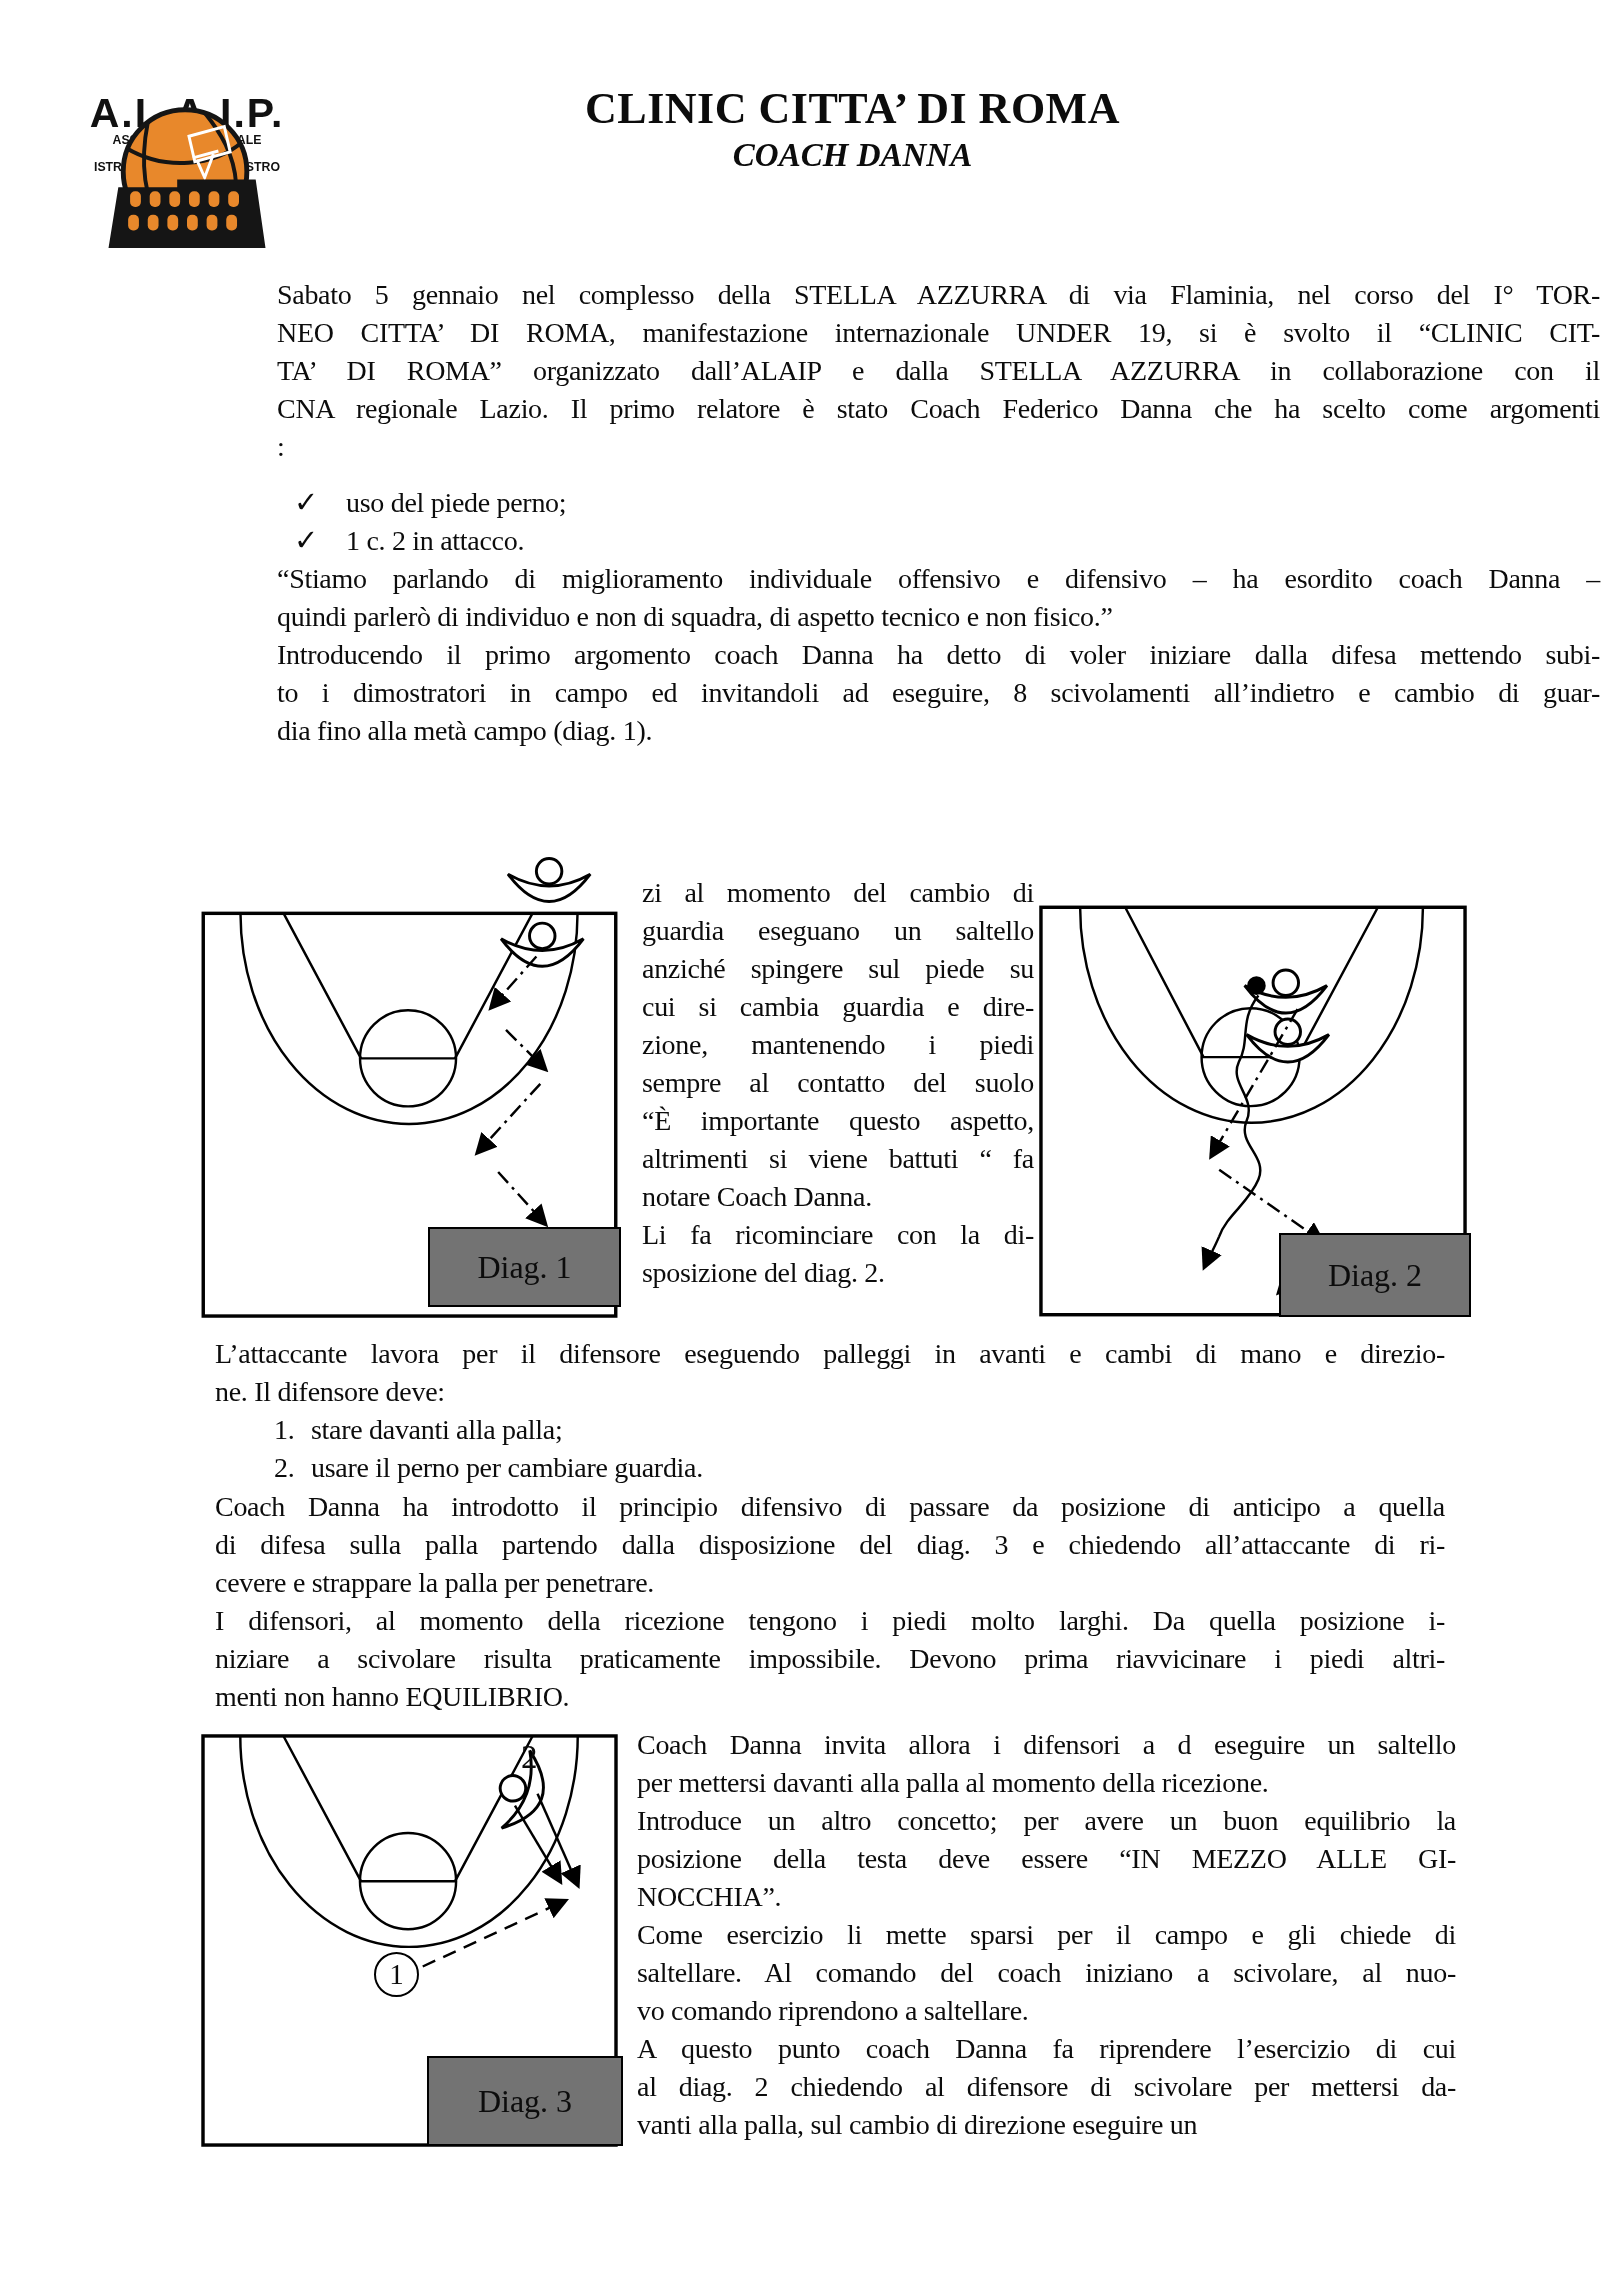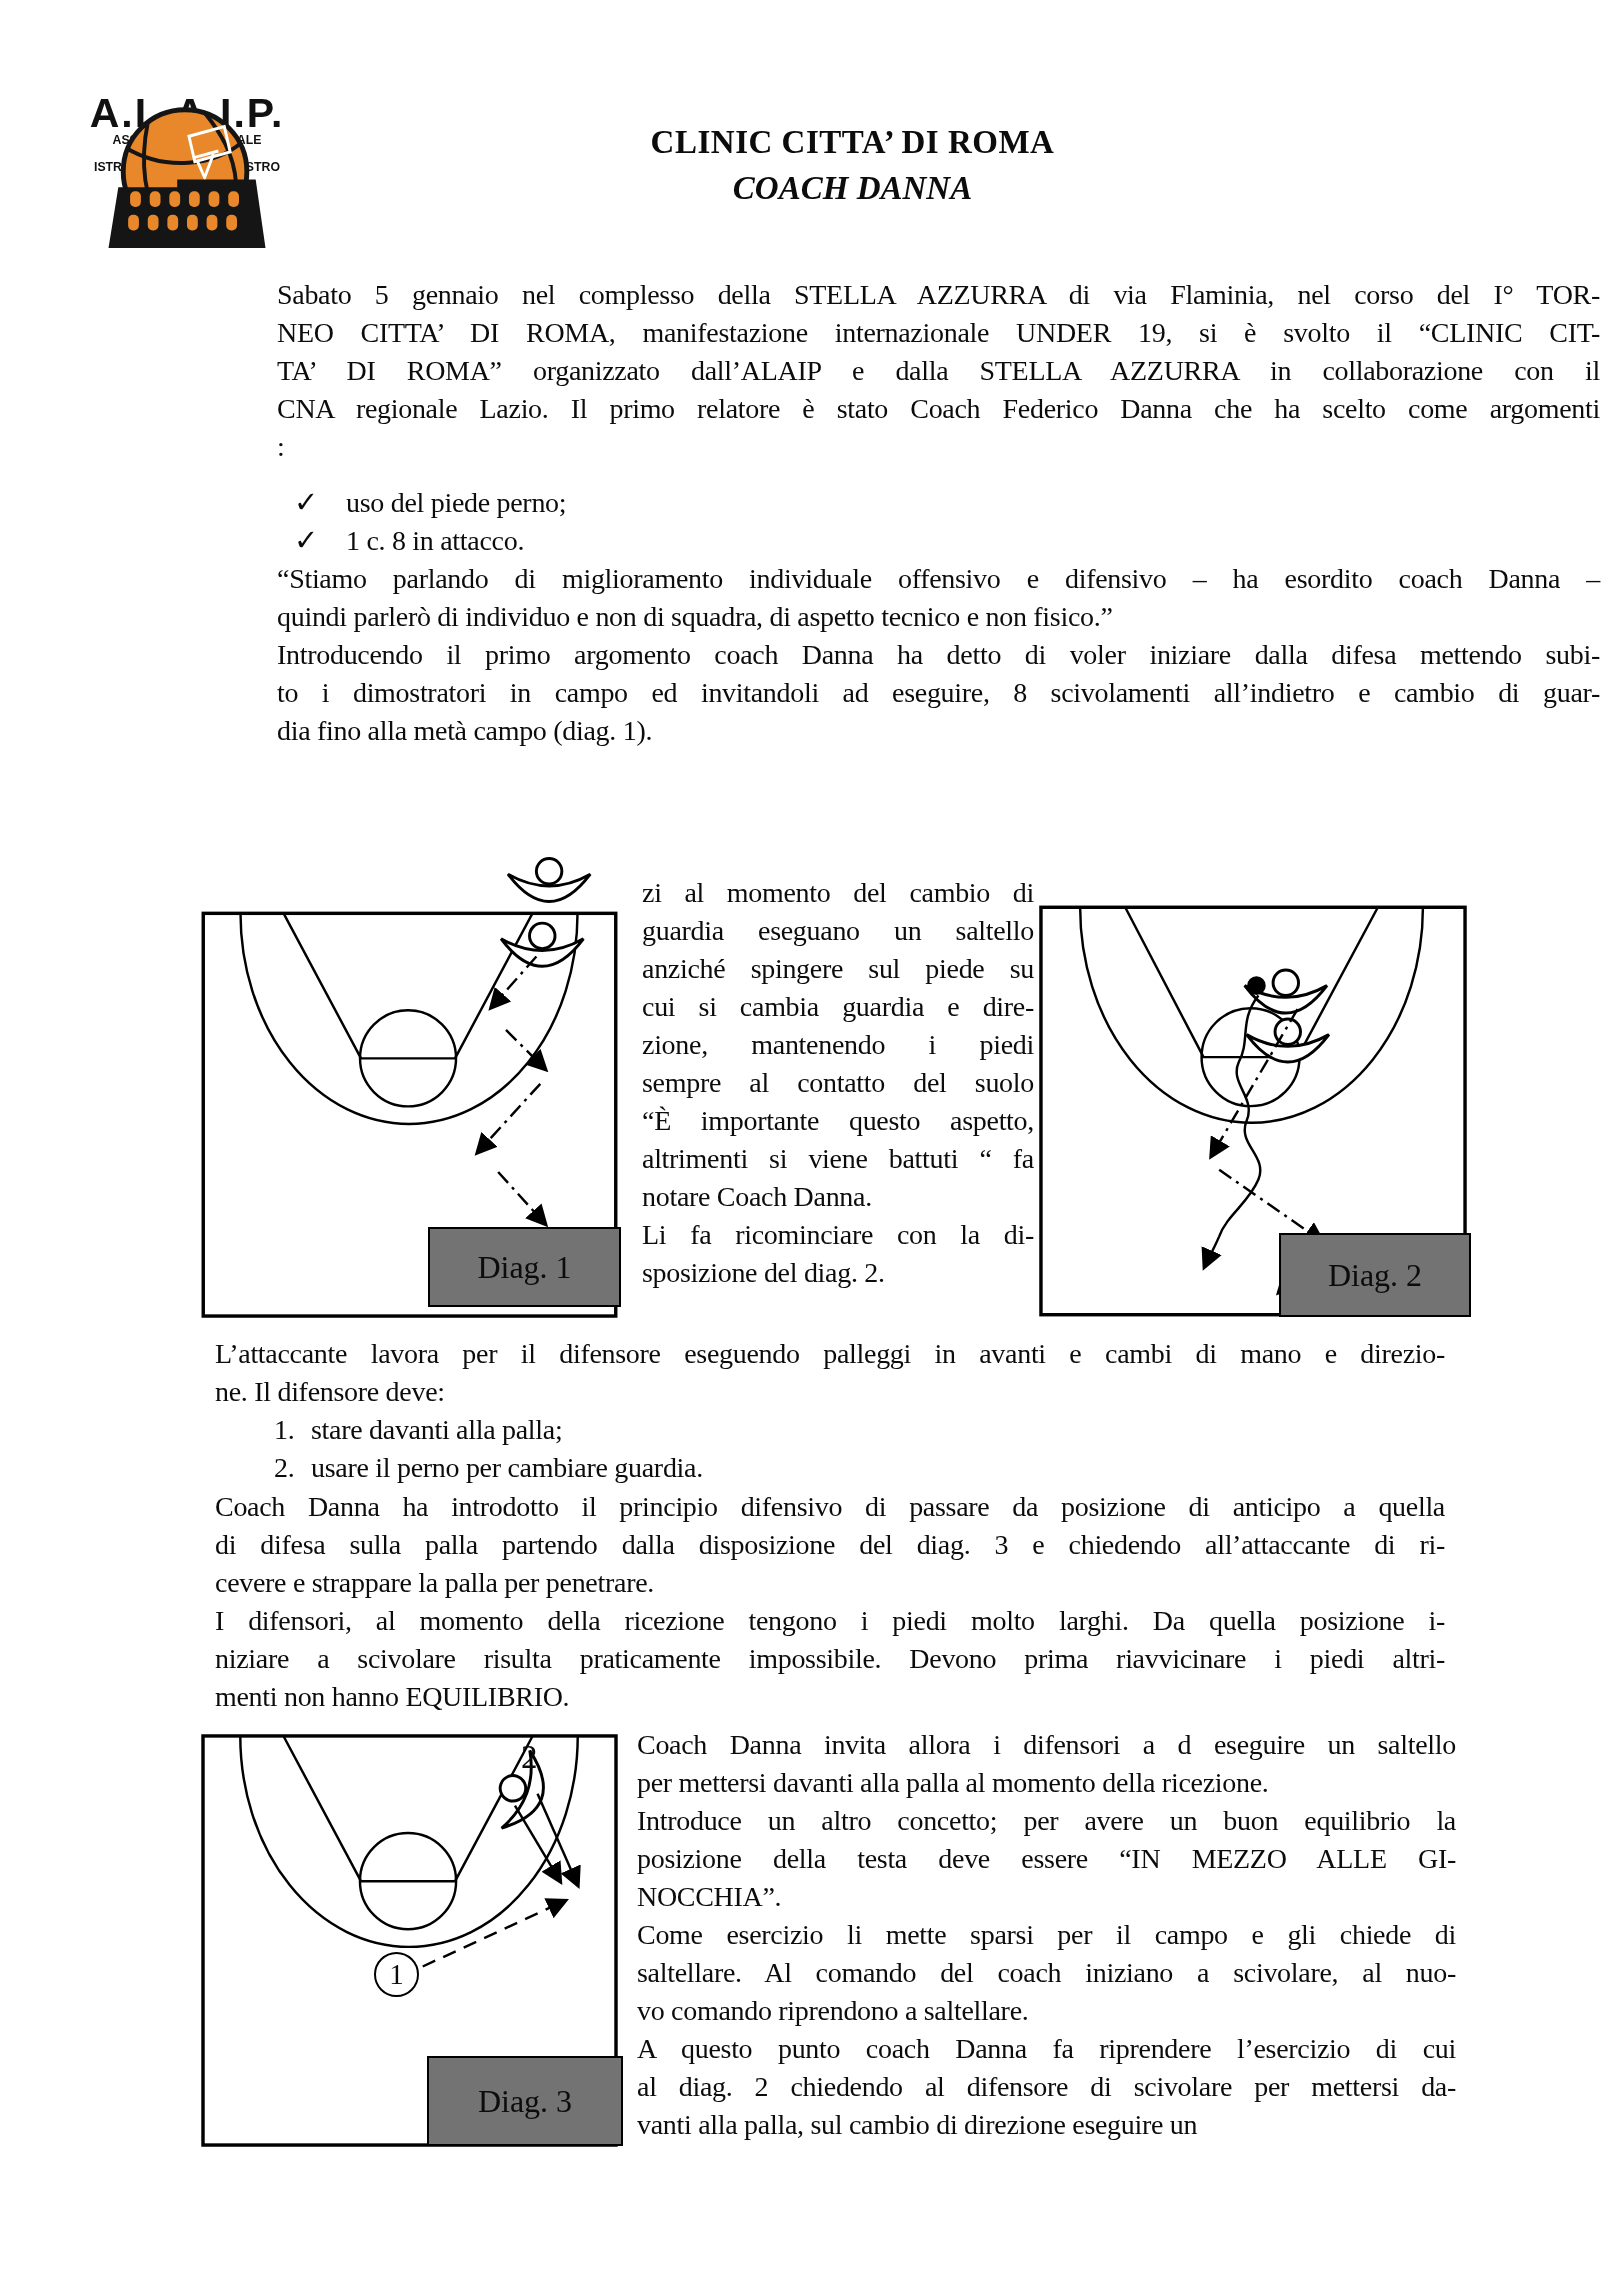--- a/index.html
+++ b/index.html
@@ -1,20 +1,20 @@
 <!DOCTYPE html>
 <html><head>
 <meta charset="utf-8">
 <style>
   html,body{margin:0;padding:0;background:#ffffff;}
   .page{position:relative;width:1619px;height:2292px;background:#ffffff;overflow:hidden;
         font-family:"Liberation Serif","DejaVu Serif",serif;color:#0c0c0c;}
   
   .title{position:absolute;left:421px;top:86px;width:863px;text-align:center;line-height:46px;}
-  .t1{font-size:33px;font-weight:bold;letter-spacing:0.5px;margin-top:33px;}
+  .t1{font-size:44px;font-weight:bold;letter-spacing:0.5px;}
   .t2{font-size:33px;font-weight:bold;font-style:italic;}
   
   .logo{position:absolute;left:83px;top:93px;width:208px;text-align:center;}
   .logo svg{display:block;margin:0 auto;}
   .logo-acronym{font-family:"Liberation Sans","DejaVu Sans",sans-serif;font-weight:bold;
                 font-size:41px;line-height:41px;letter-spacing:2px;color:#111;}
   .logo-sub{font-family:"Liberation Sans","DejaVu Sans",sans-serif;font-weight:bold;
             font-size:12.3px;line-height:13.7px;color:#111;}
   
   .block{position:absolute;}
@@ -76,21 +76,21 @@
   <div class="ln j">Sabato 5 gennaio nel complesso della STELLA AZZURRA di via Flaminia, nel corso del I° TOR-</div>
       <div class="ln j">NEO CITTA’ DI ROMA, manifestazione internazionale UNDER 19, si è svolto il “CLINIC CIT-</div>
       <div class="ln j">TA’ DI ROMA” organizzato dall’ALAIP e dalla STELLA AZZURRA in collaborazione con il</div>
       <div class="ln j">CNA regionale Lazio. Il primo relatore è stato Coach Federico Danna che ha scelto come argomenti</div>
       <div class="ln">:</div>
     </div>
 
   <div class="block" style="left:294px;top:483px;width:1078px">
 
   <div class="ln nw"><span class="chk">✓</span><span>uso del piede perno;</span></div>
-      <div class="ln nw"><span class="chk">✓</span><span>1 c. 8 in attacco.</span></div>
+      <div class="ln nw"><span class="chk">✓</span><span>1 c. 2 in attacco.</span></div>
     </div>
 
   <div class="block" style="left:277px;top:560px;width:1323px">
 
   <div class="ln j">“Stiamo parlando di miglioramento individuale offensivo e difensivo – ha esordito coach Danna –</div>
       <div class="ln">quindi parlerò di individuo e non di squadra, di aspetto tecnico e non fisico.”</div>
       <div class="ln j">Introducendo il primo argomento coach Danna ha detto di voler iniziare dalla difesa mettendo subi-</div>
       <div class="ln j">to i dimostratori in campo ed invitandoli ad eseguire, 8 scivolamenti all’indietro e cambio di guar-</div>
       <div class="ln">dia fino alla metà campo (diag. 1).</div>
     </div>

